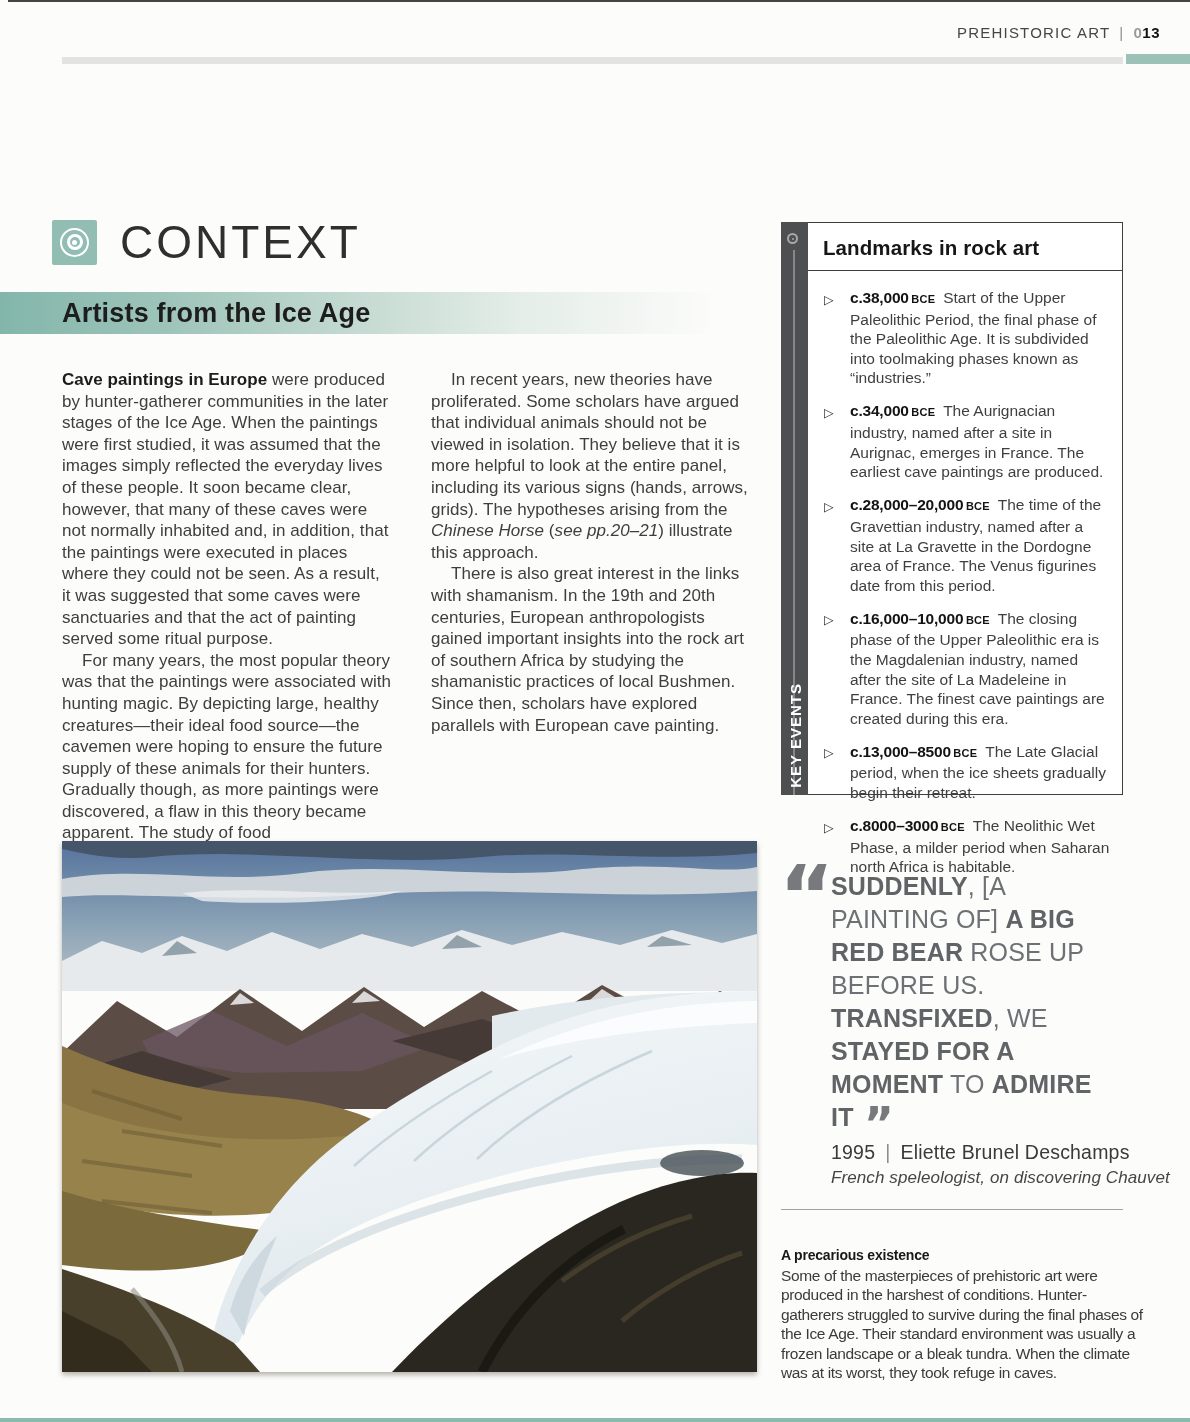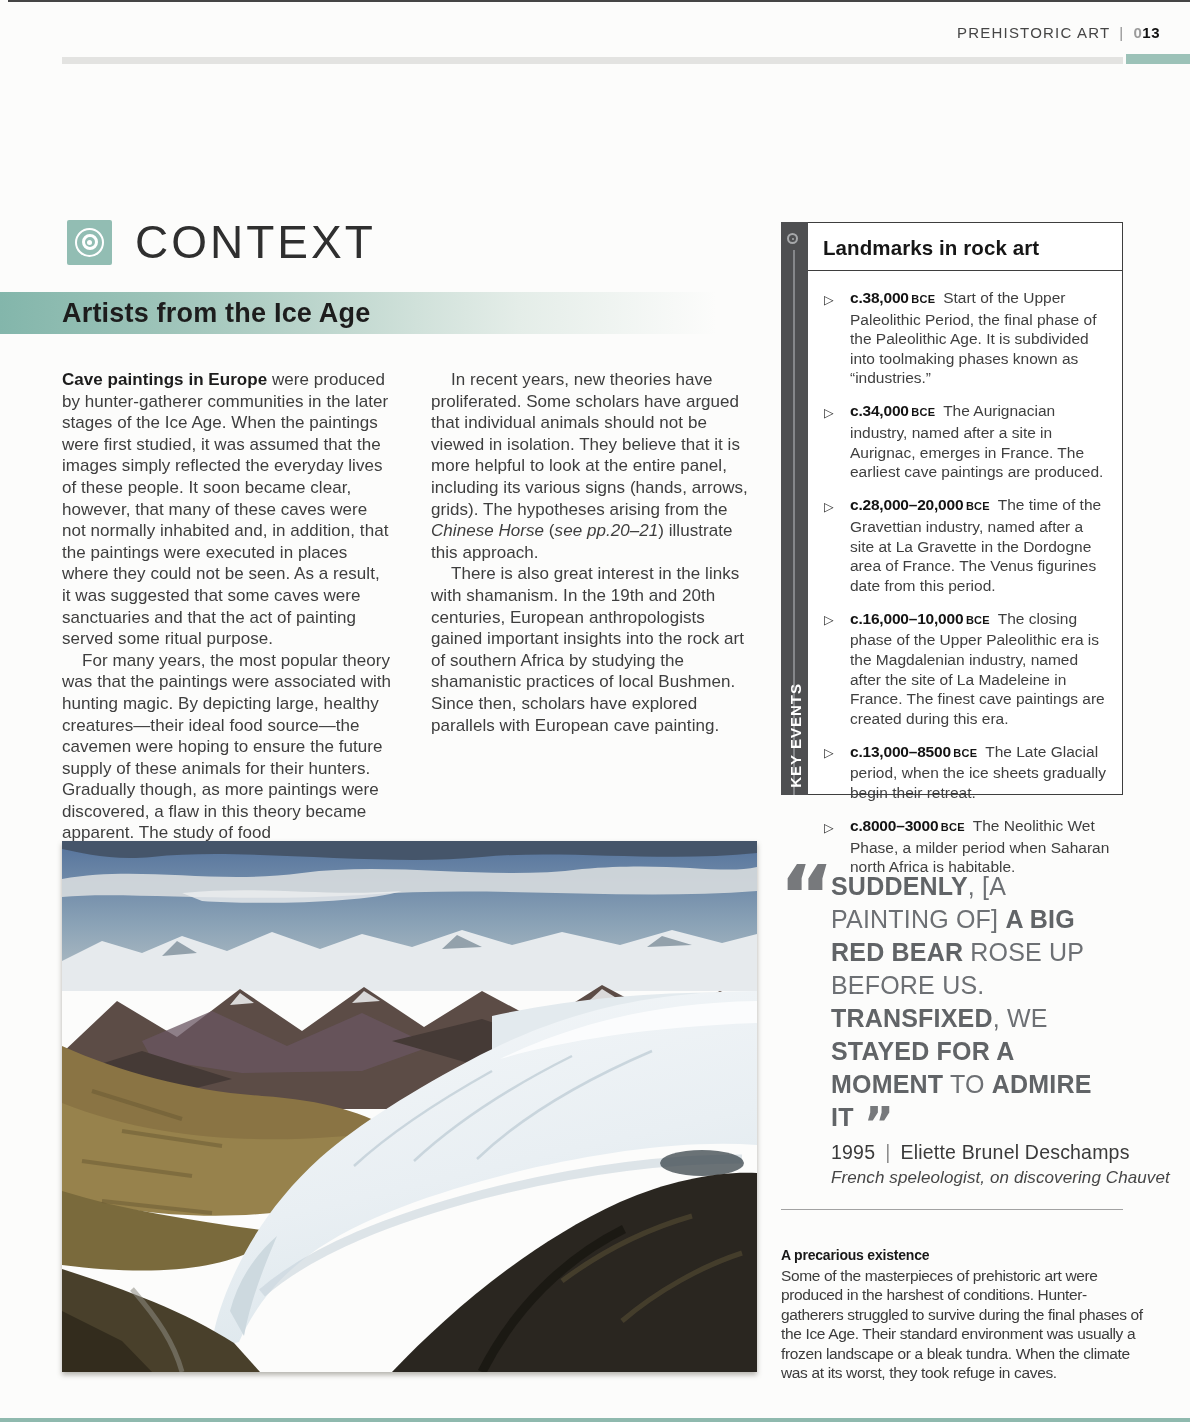--- a/index.html
+++ b/index.html
@@ -13,21 +13,21 @@
 
   
   .running-head { position:absolute; top:24px; right:30px; font-size:15px; letter-spacing:1.2px; color:#454545; }
   .running-head .divider { color:#8f8f8f; margin:0 9px; font-weight:300; }
   .running-head .pg0 { color:#9b9b9b; font-weight:bold; letter-spacing:0.5px; }
   .running-head .pg  { color:#121212; font-weight:bold; letter-spacing:0.5px; }
   .head-rule { position:absolute; top:57px; left:62px; width:1061px; height:7px; background:#e3e3e1; }
   .head-rule-accent { position:absolute; top:54px; left:1126px; width:64px; height:10px; background:#9cc2b8; }
 
   
-  .context-row { position:absolute; top:215px; left:67px; display:flex; align-items:center; }
+  .context-row { position:absolute; top:215px; left:52px; display:flex; align-items:center; }
   .icon-target { width:45px; height:45px; background:#92bdb3; border-radius:2px; display:flex; align-items:center; justify-content:center; }
   .ring-outer { width:29px; height:29px; border:2.5px solid #fff; border-radius:50%; display:flex; align-items:center; justify-content:center; }
   .ring-mid { width:16px; height:16px; border:3.5px solid #fff; border-radius:50%; display:flex; align-items:center; justify-content:center; }
   .ring-dot { width:5px; height:5px; background:#fff; border-radius:50%; }
   .context-title { margin-left:23px; font-size:46px; font-weight:300; color:#2f2f2f; letter-spacing:3px; }
 
   
   .section-band { position:absolute; top:292px; left:0; width:762px; height:42px;
     background:linear-gradient(90deg,#83b6ab 0%, #9ec4b9 22%, #c6dbd3 48%, #e4ede8 68%, rgba(250,252,251,0) 94%); }
   .section-band h2 { padding:6px 0 0 62px; font-size:27px; color:#1d1d1d; letter-spacing:0.2px; }

